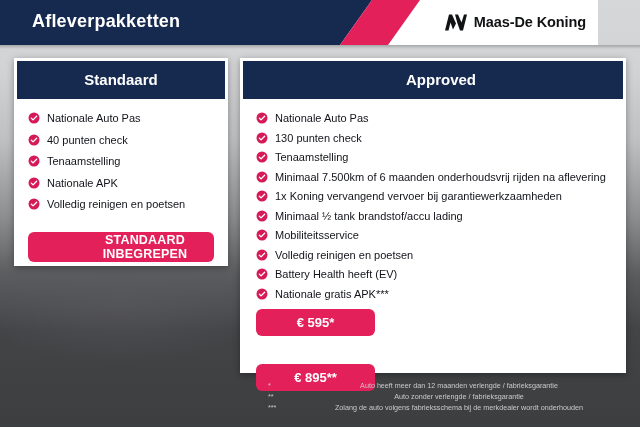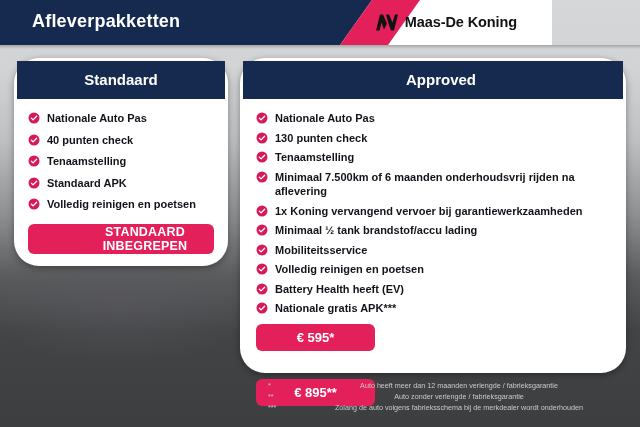--- a/index.html
+++ b/index.html
@@ -26,21 +26,21 @@
         #5b5c5e 275px,
         #434446 330px,
         #3d3e40 427px);
     overflow: hidden;
   }
 
   
   .header {
     position: absolute;
     top: 0; left: 0;
-    width: 552px;
+    width: 598px;
     height: 45px;
     background: #ffffff;
     overflow: hidden;
   }
   .header-navy {
     position: absolute;
     top: 0; left: 0;
     width: 372px;
     height: 45px;
     background: #152a4e;
@@ -58,21 +58,21 @@
     position: absolute;
     left: 32px;
     top: 11px;
     color: #ffffff;
     font-size: 18px;
     font-weight: bold;
     letter-spacing: .2px;
   }
   .brand {
     position: absolute;
-    right: 35px;
+    right: 12px;
     top: 12px;
     display: flex;
     align-items: center;
     gap: 7px;
   }
   .brand-mark { width: 22px; height: 20px; display: block; }
   .brand-name {
     color: #111214;
     font-size: 14.5px;
     font-weight: bold;
@@ -83,21 +83,20 @@
     top: 45px; left: 0;
     width: 640px; height: 4px;
     background: linear-gradient(180deg, rgba(0,0,0,.22), rgba(0,0,0,0));
   }
 
   
   .card {
     position: absolute;
     background: #ffffff;
     box-shadow: 0 2px 7px rgba(0,0,0,.35);
-    border-radius: 25px;
   }
   .card-head {
     background: #152a4e;
     color: #ffffff;
     text-align: center;
     font-weight: bold;
   }
   .card-body { padding: 0; }
 
   #card-standaard {
@@ -122,38 +121,38 @@
   #card-approved .card-body { padding: 12px 16px 0 16px; }
 
   
   ul.features { list-style: none; }
   ul.features li {
     display: flex;
     align-items: flex-start;
     gap: 7px;
     color: #12141a;
     font-size: 11px;
-    font-weight: bold;
+    font-weight: normal;
     line-height: 1.32;
     margin-bottom: 7px;
   }
   #card-approved ul.features li { margin-bottom: 5px; }
   ul.features li .label { padding-top: 0px; }
 
   .check {
     flex: 0 0 auto;
     width: 12px; height: 12px;
     margin-top: 1px;
     display: block;
   }
 
   
   .btn-std {
     display: block;
-    margin: 12px 0 0 0;
+    margin: 20px 0 0 0;
     background: #e3205a;
     color: #ffffff;
     border: none;
     border-radius: 6px;
     height: 30px;
     width: 100%;
     font-family: "Liberation Sans", sans-serif;
     font-size: 12.5px;
     font-weight: bold;
     letter-spacing: .2px;
@@ -237,21 +236,21 @@
               <circle cx="12" cy="12" r="11" fill="#d61a57"></circle>
               <path d="M6.6 12.3l3.5 3.5 7.2-7.4" stroke="#ffffff" stroke-width="2.6" fill="none" stroke-linecap="round" stroke-linejoin="round"></path>
             </svg>
           <span class="label">Tenaamstelling</span>
         </li>
         <li>
           <svg class="check" viewBox="0 0 24 24">
               <circle cx="12" cy="12" r="11" fill="#d61a57"></circle>
               <path d="M6.6 12.3l3.5 3.5 7.2-7.4" stroke="#ffffff" stroke-width="2.6" fill="none" stroke-linecap="round" stroke-linejoin="round"></path>
             </svg>
-          <span class="label">Standaard APK</span>
+          <span class="label">Nationale APK</span>
         </li>
         <li>
           <svg class="check" viewBox="0 0 24 24">
               <circle cx="12" cy="12" r="11" fill="#d61a57"></circle>
               <path d="M6.6 12.3l3.5 3.5 7.2-7.4" stroke="#ffffff" stroke-width="2.6" fill="none" stroke-linecap="round" stroke-linejoin="round"></path>
             </svg>
           <span class="label">Volledig reinigen en poetsen</span>
         </li>
       </ul>
       <button class="btn-std">STANDAARD INBEGREPEN</button>

